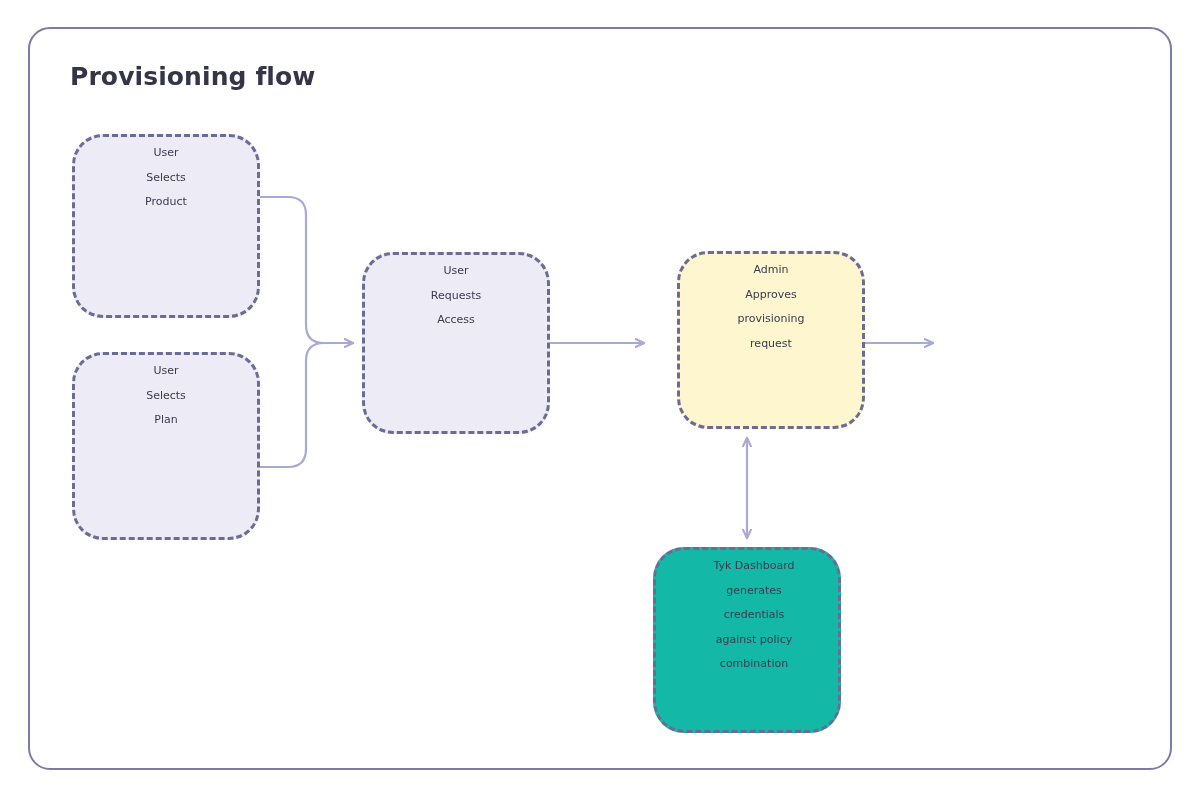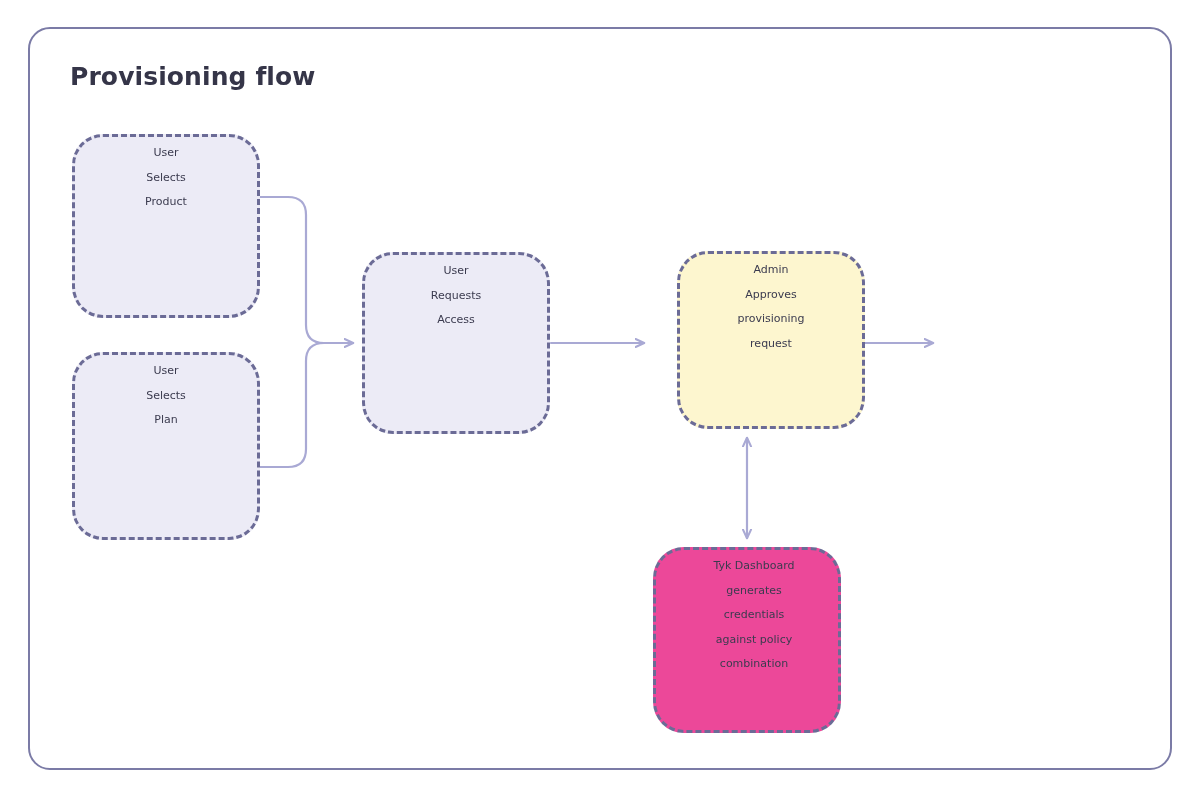--- a/index.html
+++ b/index.html
@@ -57,21 +57,21 @@
     align-items: flex-start;
     justify-content: center;
     text-align: center;
     color: #3b3b4f;
     font-size: 11px;
     line-height: 24.5px;
     padding: 4px 10px;
   }
   .node-lavender { background: #ecebf6; }
   .node-yellow   { background: #fdf6cf; }
-  .node-teal     { background: #ec4899; padding-left: 24px; }
+  .node-teal     { background: #14b8a6; padding-left: 24px; }
   .node-label { white-space: pre-line; }
 </style>
 </head>
 <body>
 
 <div id="canvas">
 
   <div class="frame"></div>
 
   <div class="diagram-title">Provisioning flow</div>

